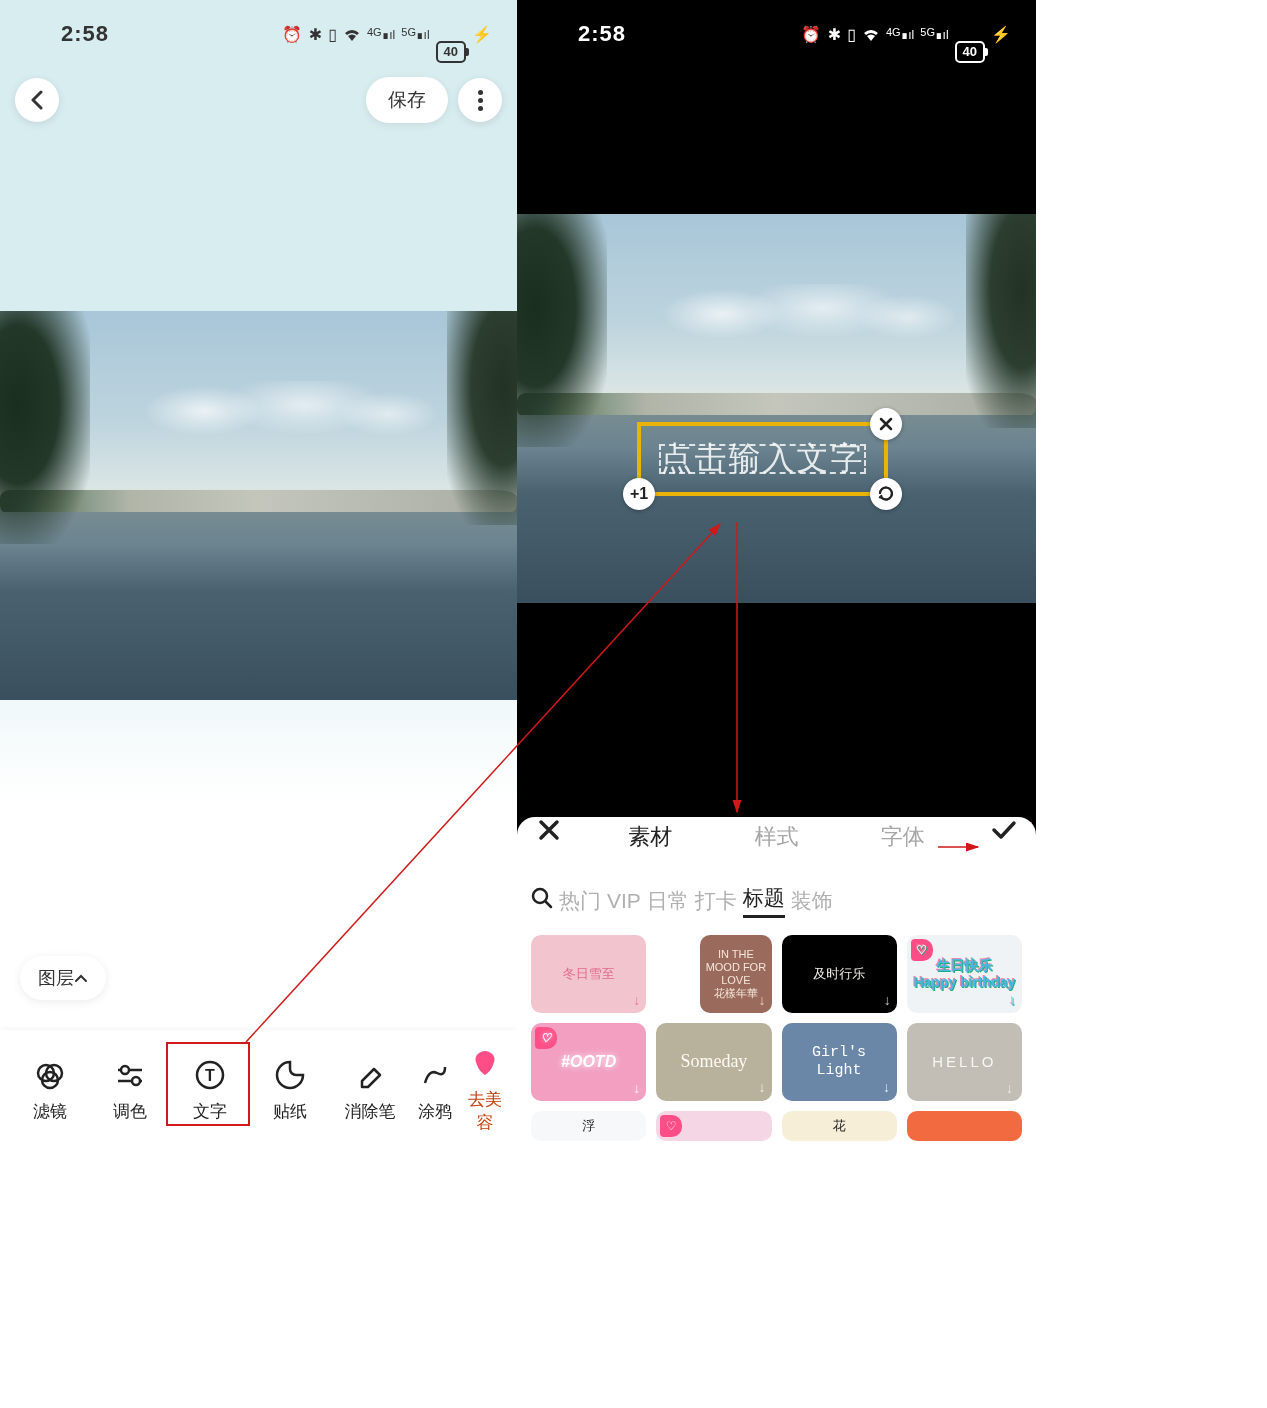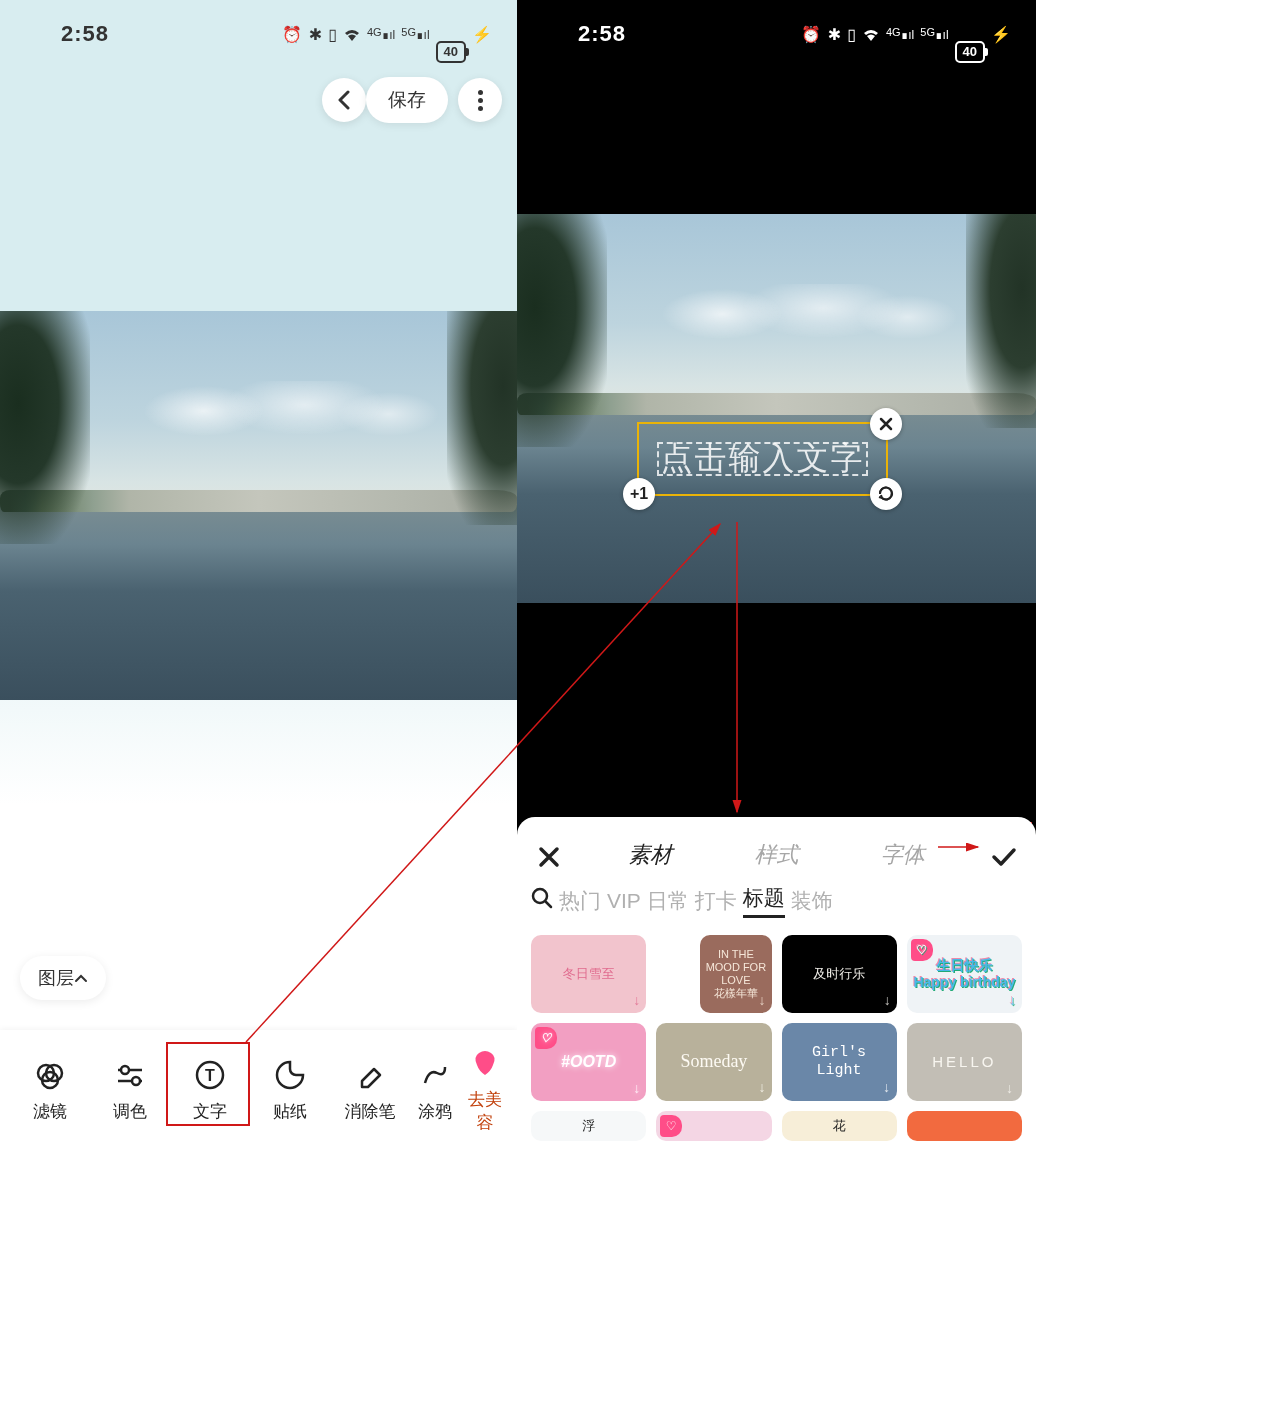--- a/index.html
+++ b/index.html
@@ -48,21 +48,21 @@
   .batt::after{content:''; position:absolute; right:-5px; top:5px; width:3px; height:8px; background:currentColor; border-radius:0 2px 2px 0;}
 
   
   .left-top {
     position: absolute;
     top: 75px;
     left: 0;
     right: 0;
     height: 50px;
     display: flex;
-    justify-content: flex-end;
+    justify-content: space-between;
     align-items: center;
     padding: 0 15px;
   }
   .circle-btn {
     width: 44px;
     height: 44px;
     border-radius: 50%;
     background: #fff;
     box-shadow: 0 2px 8px rgba(0,0,0,0.1);
     display: flex;
@@ -176,21 +176,21 @@
     position: absolute;
     top: 410px;
     left: 625px;
     width: 275px;
     height: 98px;
     z-index: 50;
   }
   .text-box-border{
     position:absolute;
     left:12px; top:12px; right:12px; bottom:12px;
-    border:2px solid #eab308;
+    border:4px solid #eab308;
     display:flex;
     align-items:center;
     justify-content:center;
   }
   .text-box-dashed{
     position:absolute;
     left:18px; top:18px; right:18px; bottom:18px;
     border:2px dashed rgba(255,255,255,0.8);
   }
   .text-placeholder{
@@ -219,25 +219,24 @@
     top: 817px;
     width: 519px;
     height: 340px;
     background: #fff;
     z-index: 40;
     border-top-left-radius: 18px;
     border-top-right-radius: 18px;
   }
   .panel-head {
     display: flex;
-    align-items: flex-end;
+    align-items: flex-start;
     height: 58px;
     padding: 0 12px;
     gap: 8px;
-    font-style: italic;
   }
   .panel-head .x, .panel-head .ok {
     width: 40px;
     font-size: 26px;
     font-weight: bold;
     text-align: center;
     color: #222;
   }
   .panel-tabs {
     flex: 1;

